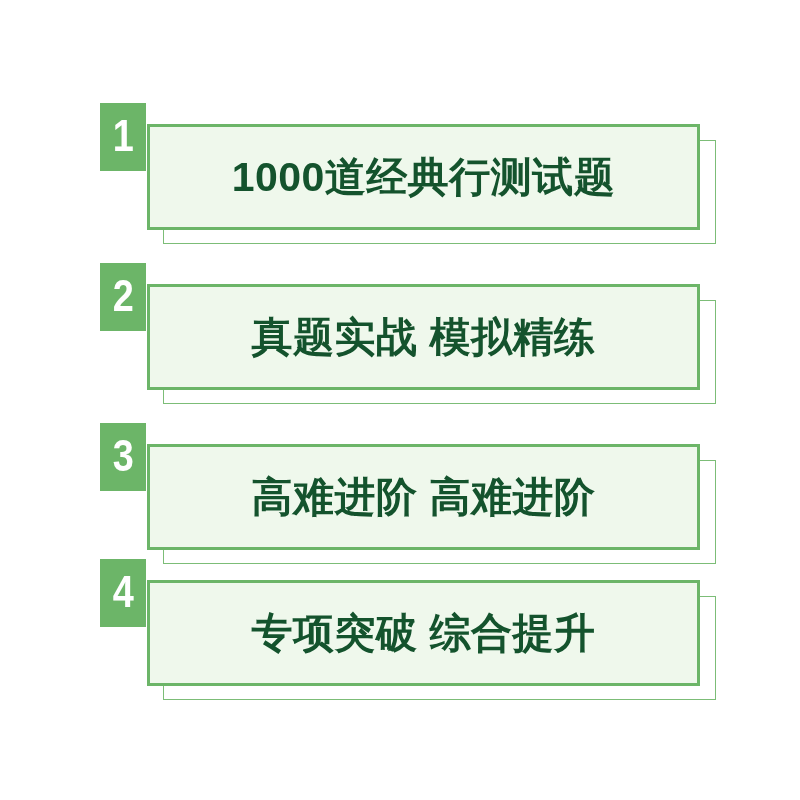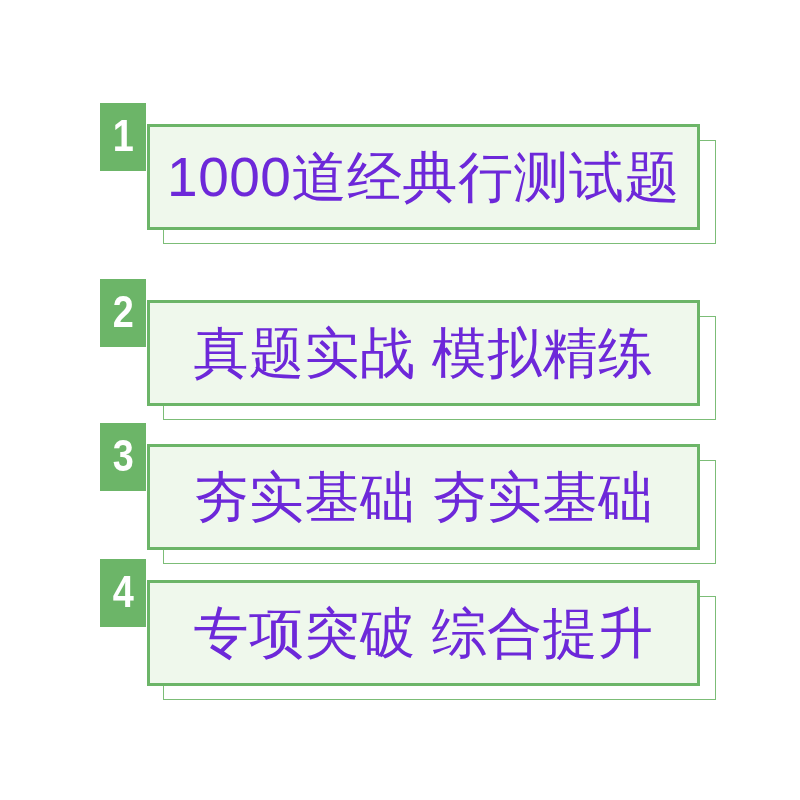--- a/index.html
+++ b/index.html
@@ -49,24 +49,24 @@
     height: 106px;
     background: #eff8ec;
     border: 3.5px solid #6cb568;
     box-sizing: border-box;
     display: flex;
     align-items: center;
     justify-content: center;
   }
 
   .card-text {
-    color: #6d28d9;
-    font-size: 55px;
+    color: #14532d;
+    font-size: 41px;
     line-height: 1;
-    font-weight: 400;
+    font-weight: 700;
     letter-spacing: 0.5px;
     white-space: nowrap;
     font-family: "Liberation Sans", "DejaVu Sans", sans-serif;
   }
 
   
   .badge {
     position: absolute;
     left: 100px;
     top: 103px;
@@ -97,34 +97,34 @@
   <div class="feature-item" style="top:0px;">
     <div class="card-back"></div>
     <div class="card-front">
       <span class="card-text">1000道经典行测试题</span>
     </div>
     <div class="badge">
       <span class="badge-number">1</span>
     </div>
   </div>
 
-  <div class="feature-item" style="top:176px;">
+  <div class="feature-item" style="top:160px;">
     <div class="card-back"></div>
     <div class="card-front">
       <span class="card-text">真题实战 模拟精练</span>
     </div>
     <div class="badge">
       <span class="badge-number">2</span>
     </div>
   </div>
 
   <div class="feature-item" style="top:320px;">
     <div class="card-back"></div>
     <div class="card-front">
-      <span class="card-text">夯实基础 夯实基础</span>
+      <span class="card-text">高难进阶 高难进阶</span>
     </div>
     <div class="badge">
       <span class="badge-number">3</span>
     </div>
   </div>
 
   <div class="feature-item" style="top:456px;">
     <div class="card-back"></div>
     <div class="card-front">
       <span class="card-text">专项突破 综合提升</span>

